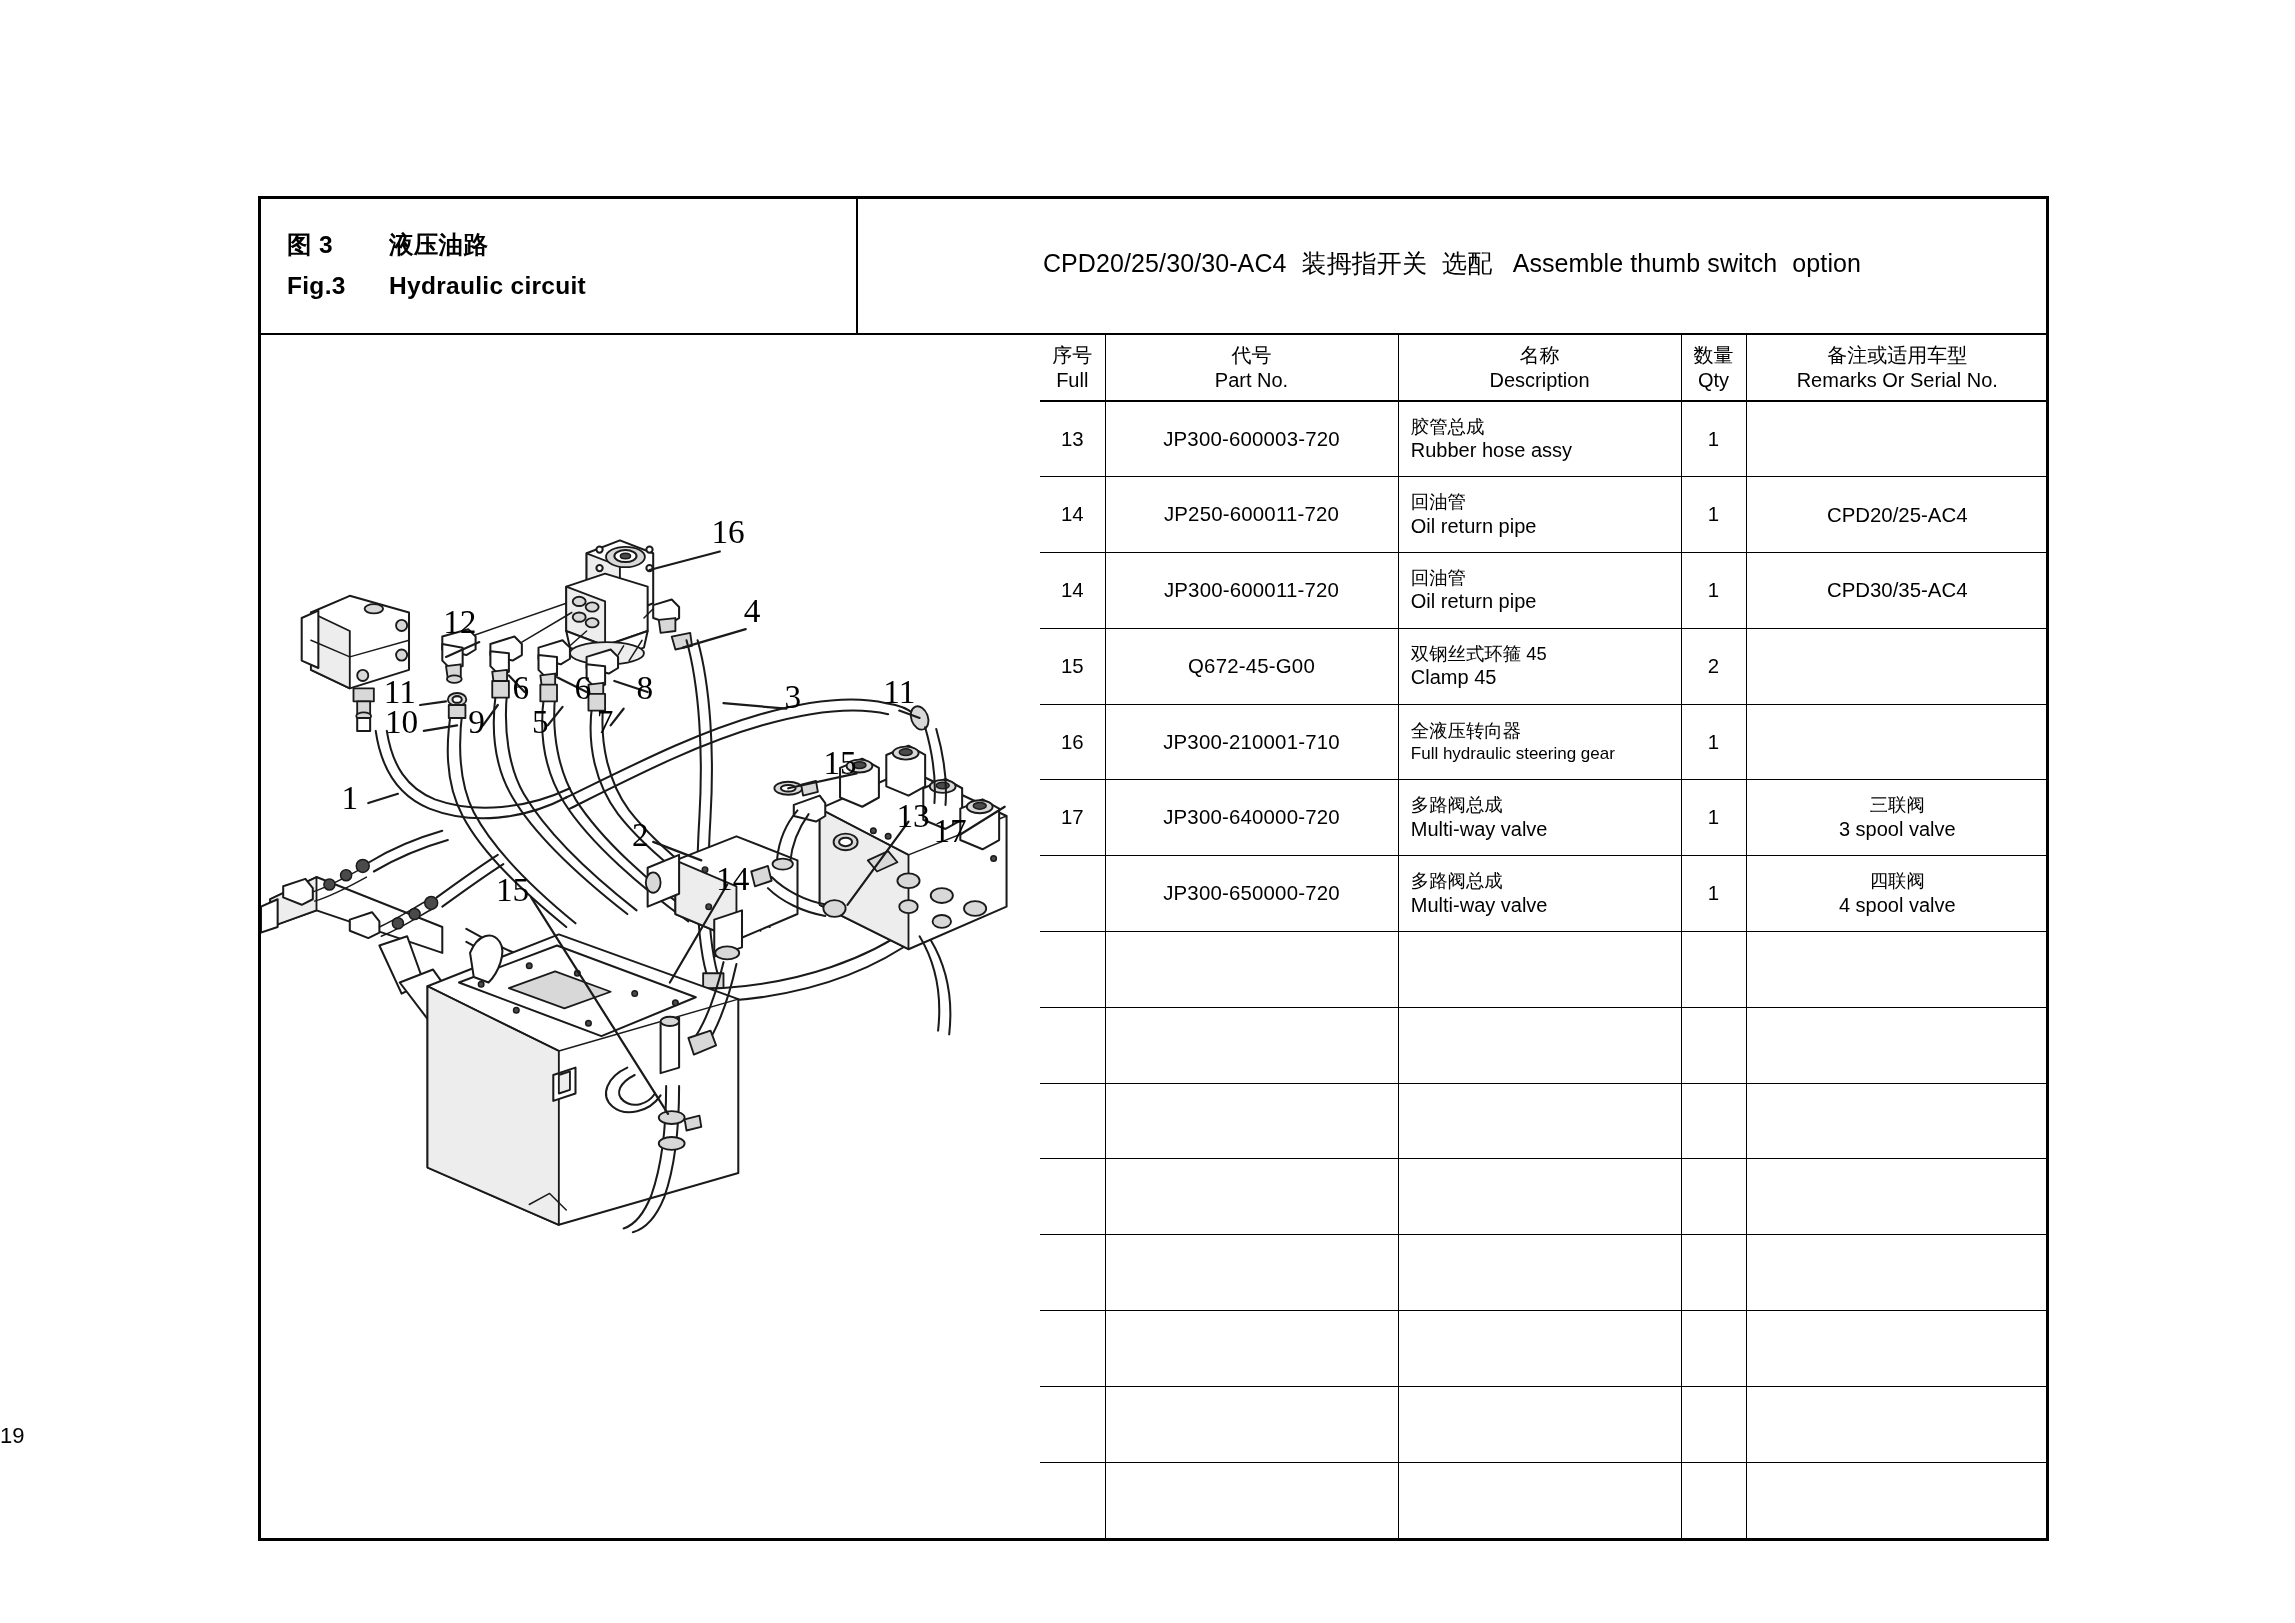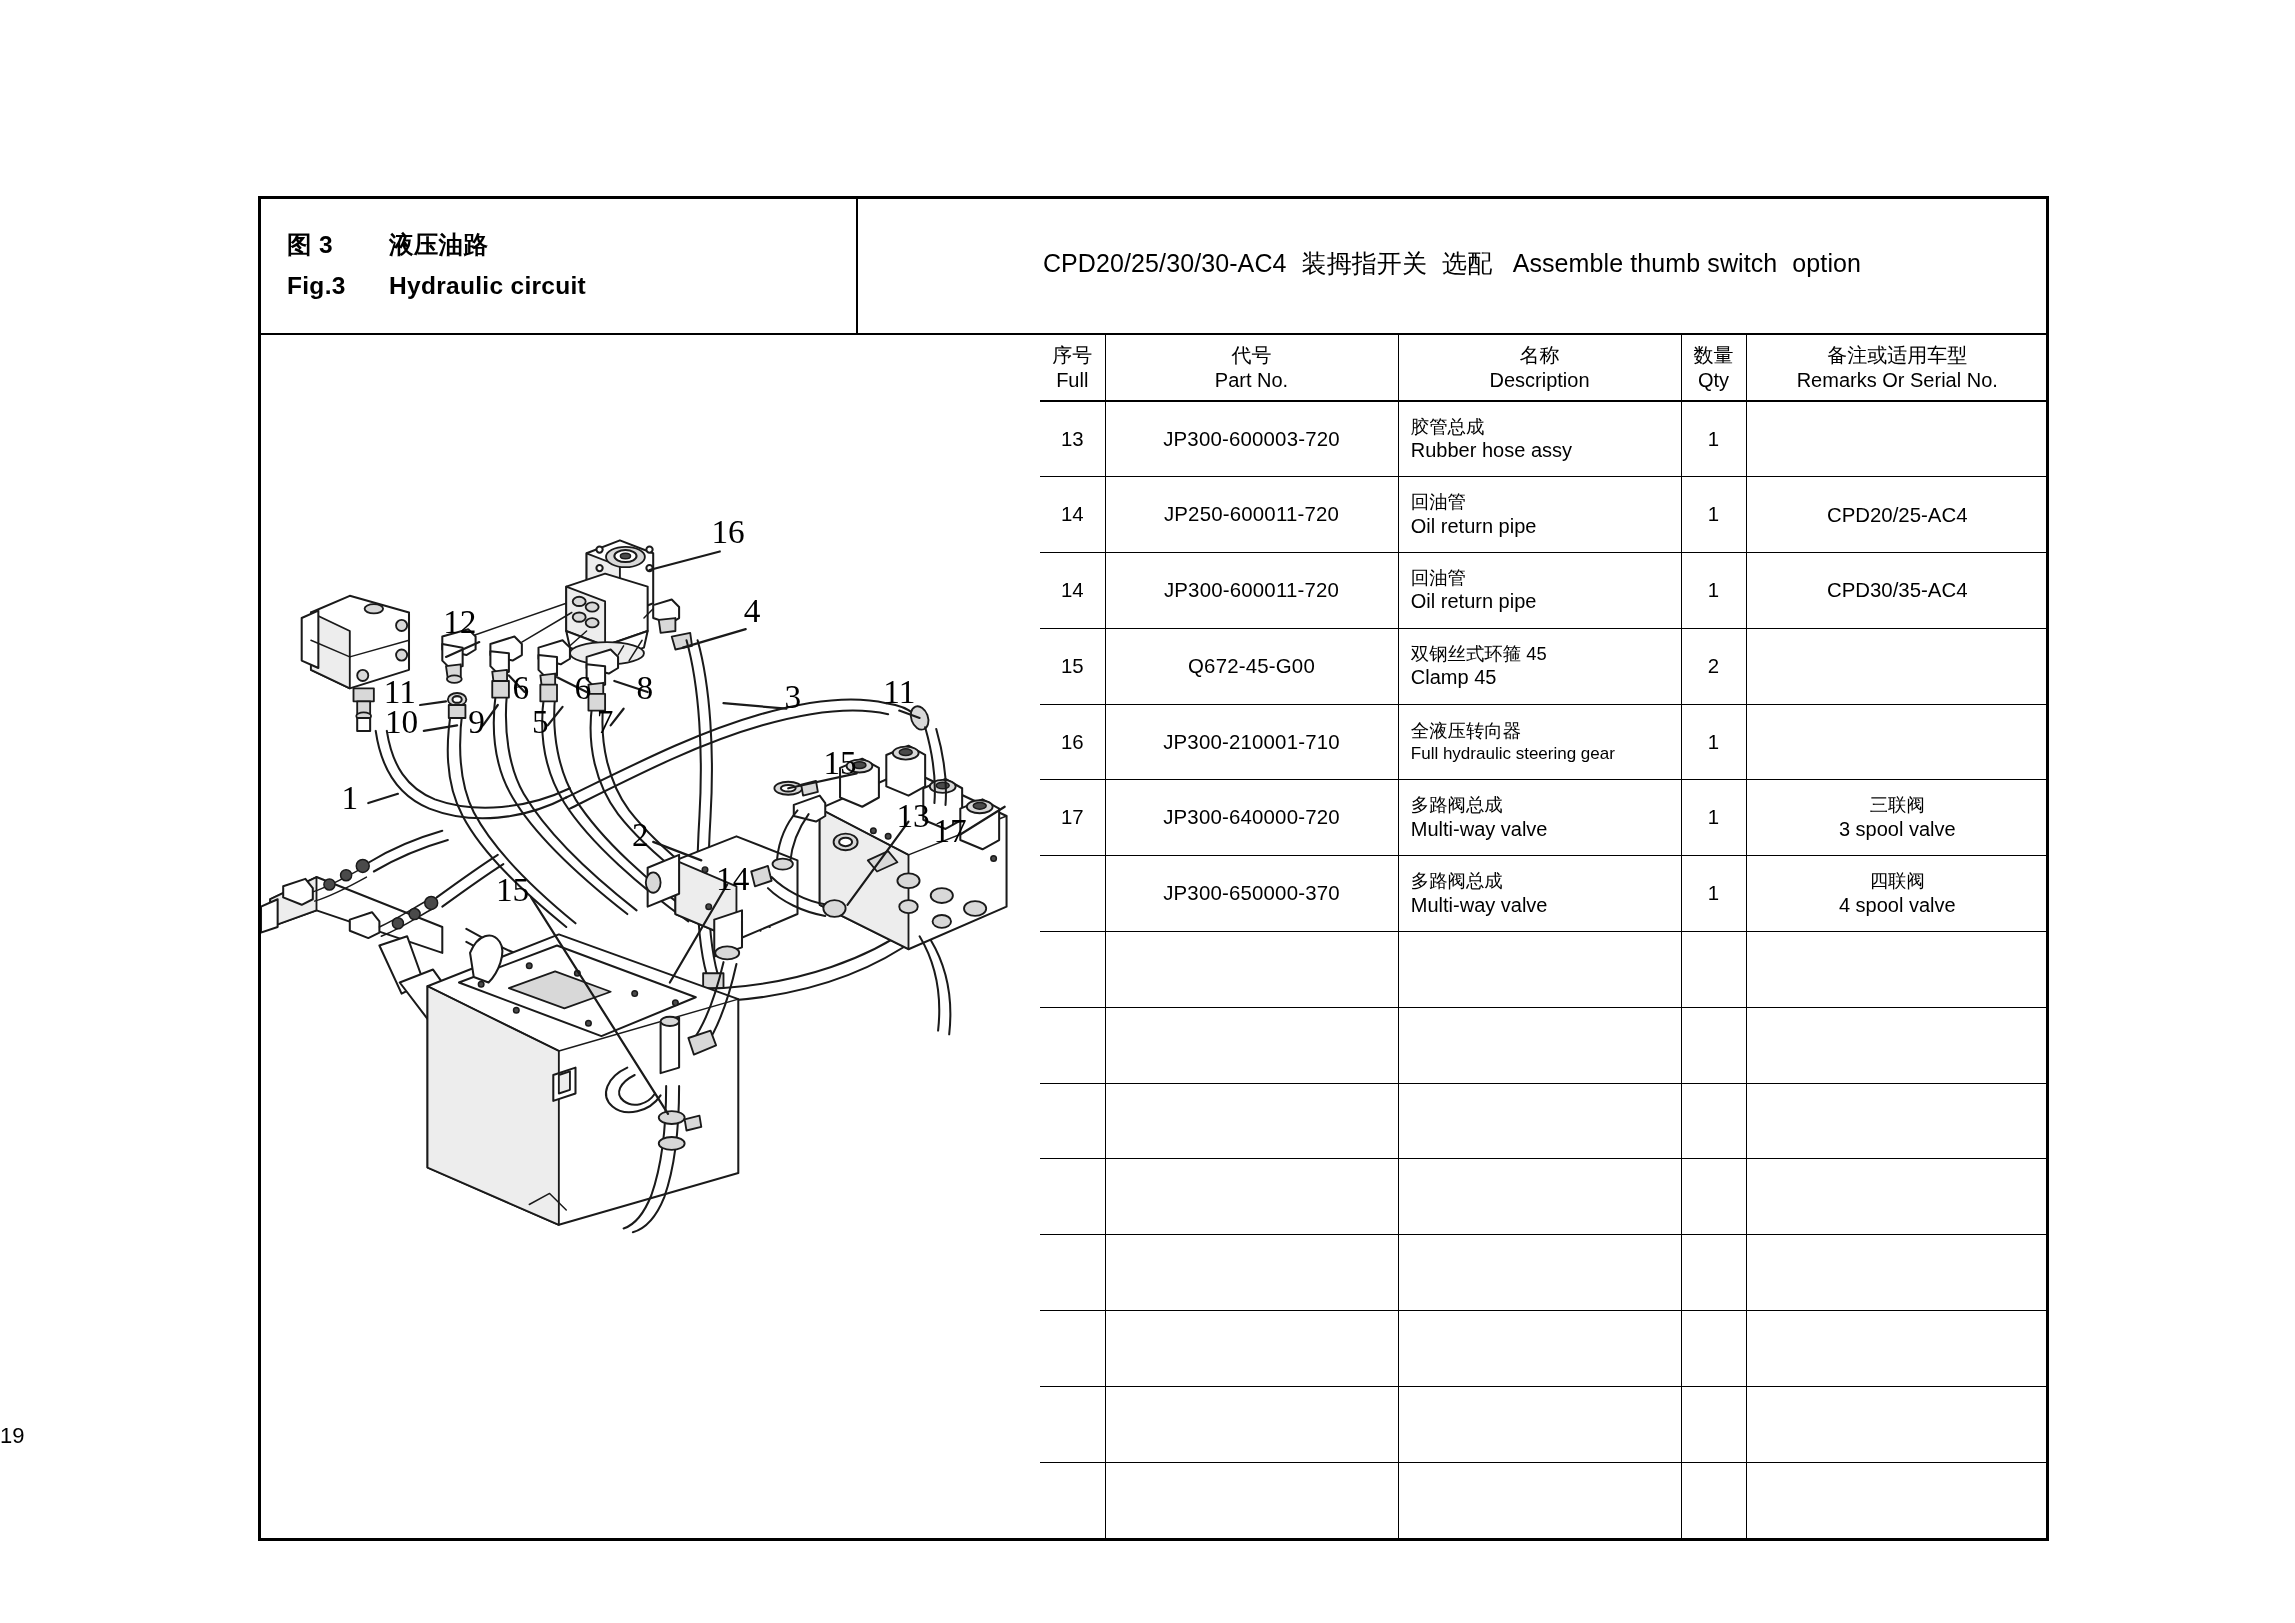--- a/index.html
+++ b/index.html
@@ -591,21 +591,21 @@
                 <span class="desc-en">Multi-way valve</span>
               </td>
               <td class="cell-qty">1</td>
               <td class="cell-remark">
                 <span class="rm-cn">三联阀</span>
                 <span class="rm-en">3 spool valve</span>
               </td>
             </tr>
             <tr class="data-row">
               <td class="cell-item"></td>
-              <td class="cell-part">JP300-650000-370</td>
+              <td class="cell-part">JP300-650000-720</td>
               <td class="cell-desc">
                 <span class="desc-cn">多路阀总成</span>
                 <span class="desc-en">Multi-way valve</span>
               </td>
               <td class="cell-qty">1</td>
               <td class="cell-remark">
                 <span class="rm-cn">四联阀</span>
                 <span class="rm-en">4 spool valve</span>
               </td>
             </tr>

